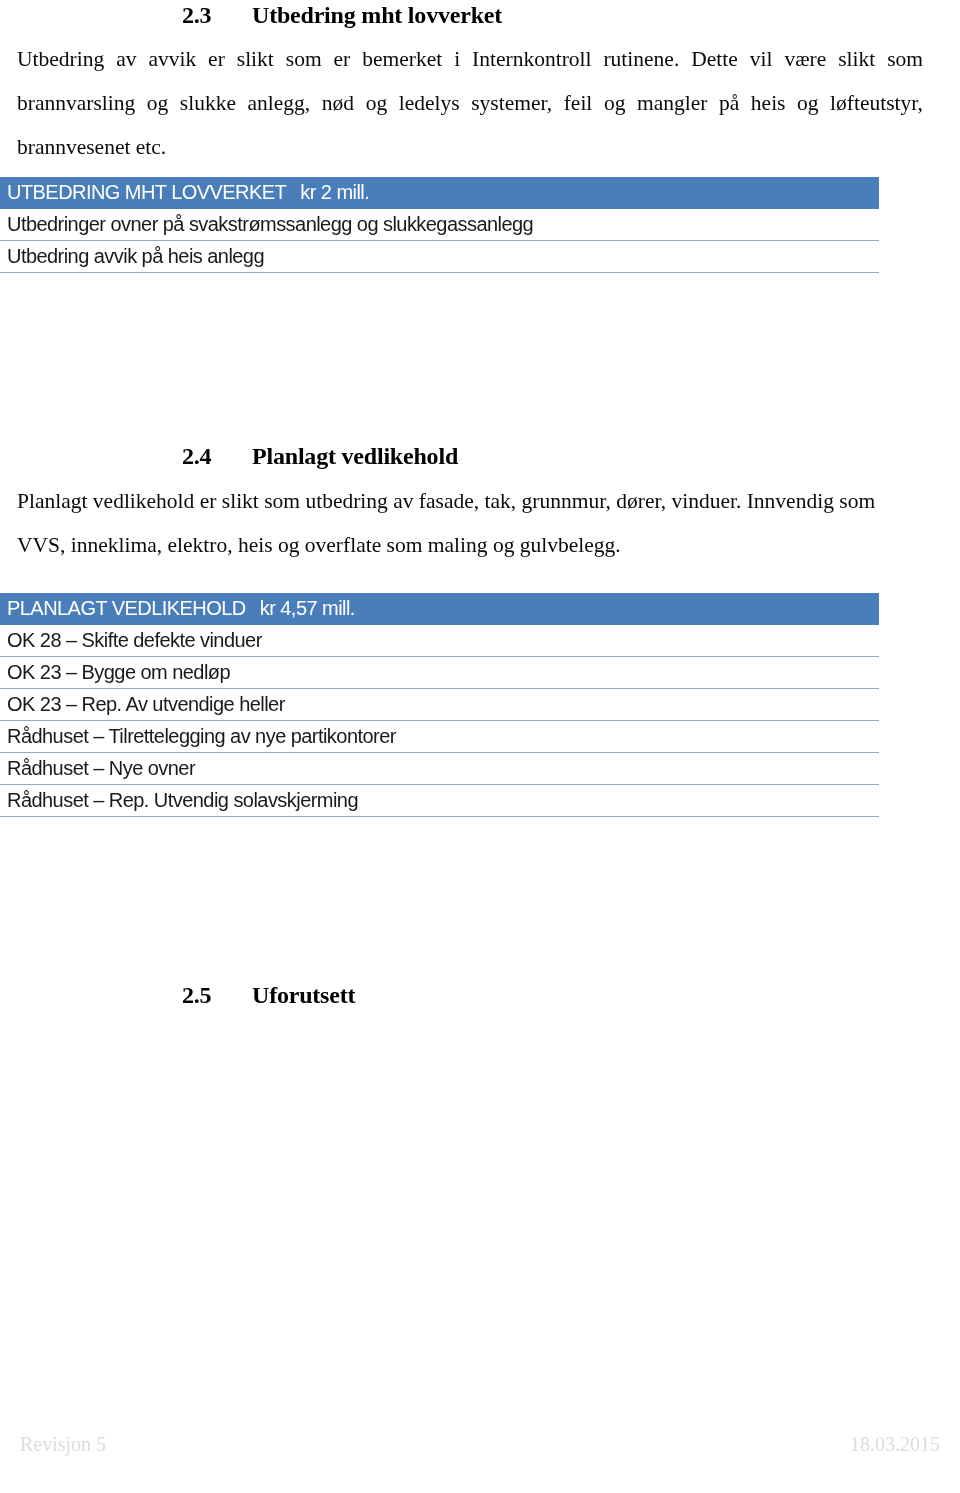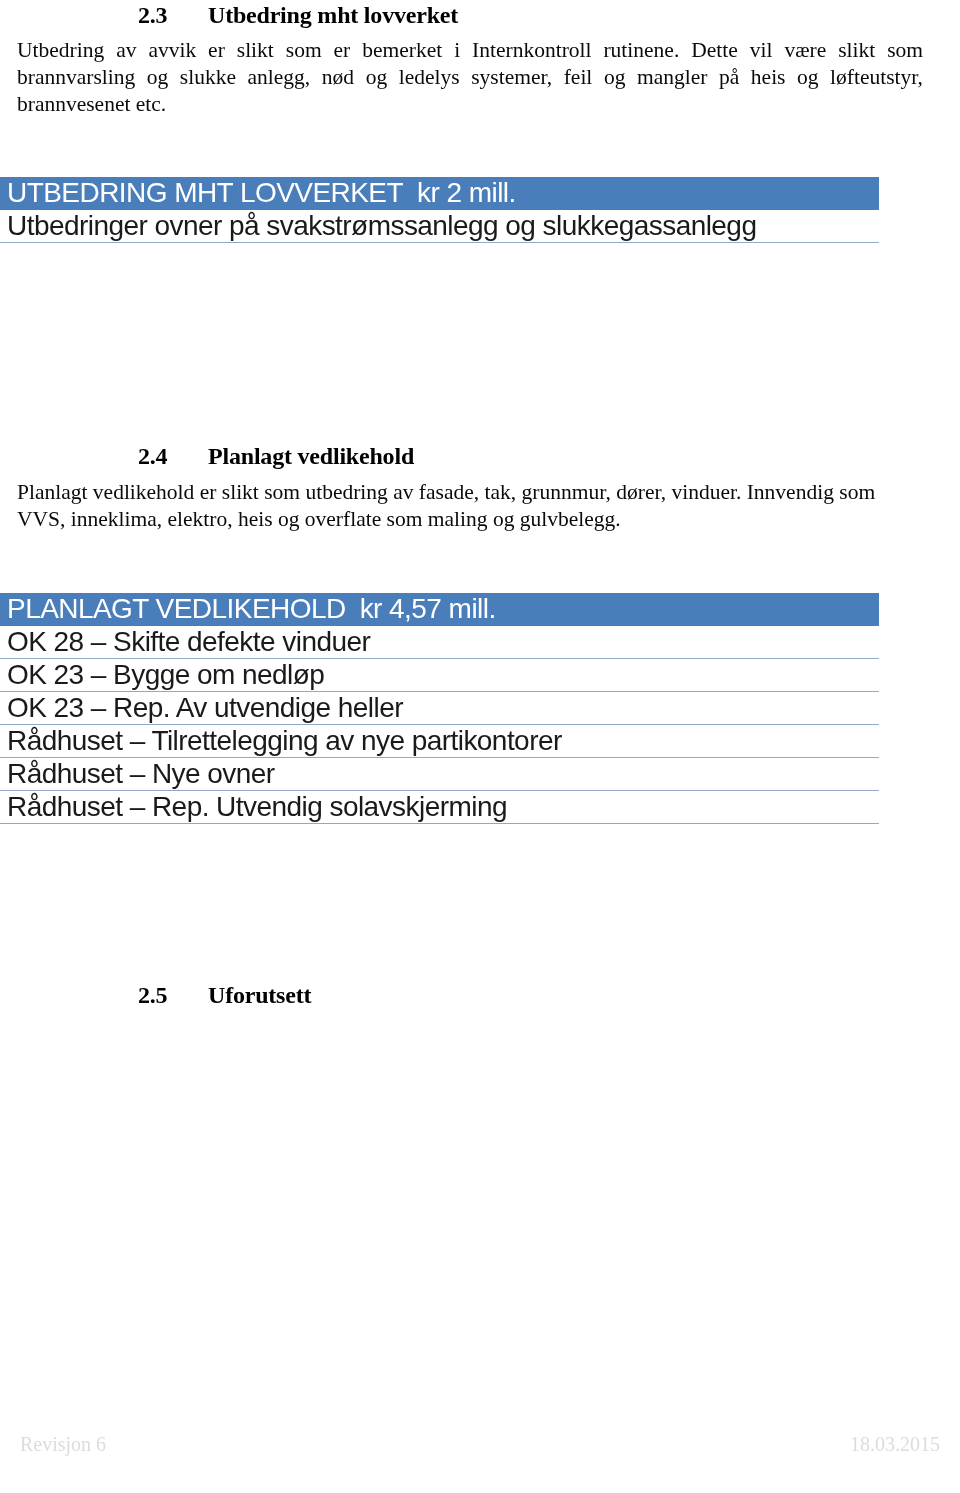--- a/index.html
+++ b/index.html
@@ -18,48 +18,49 @@
 
   
   .section-heading {
     position: absolute;
     font-family: "Liberation Serif", "DejaVu Serif", serif;
     font-weight: bold;
     font-size: 24px;
     color: #000000;
     white-space: nowrap;
     letter-spacing: -0.2px;
+    margin-left: 44px;
   }
   .section-heading .num {
     display: inline-block;
     min-width: 70px;
   }
 
   
   .body-par {
     position: absolute;
     font-family: "Liberation Serif", "DejaVu Serif", serif;
     font-size: 21.5px;
-    line-height: 27px;
+    line-height: 44px;
     color: #0a0a0a;
     text-align: justify;
     text-justify: inter-word;
   }
   .body-par.nojust { text-align: left; }
 
   
   .doc-table {
     position: absolute;
     border-collapse: collapse;
     font-family: "Liberation Sans", "DejaVu Sans", sans-serif;
     table-layout: fixed;
   }
   .doc-table td {
     padding: 0 0 0 7px;
-    font-size: 28px;
+    font-size: 20px;
     color: #1a1a1a;
     vertical-align: middle;
     white-space: nowrap;
     letter-spacing: -0.55px;
   }
   .doc-table tr.hdr td {
     background: #4a7ebb;
     color: #ffffff;
     height: 31px;
     border-bottom: 1px solid #4a7ebb;
@@ -114,20 +115,23 @@
   <table class="doc-table" style="left:0px; top:177px; width:879px;">
     <tbody>
       <tr class="hdr">
         <td>
           <span class="hdr-title">UTBEDRING MHT LOVVERKET</span><span class="hdr-amount">kr 2 mill.</span>
         </td>
       </tr>
       <tr class="row first">
         <td>Utbedringer ovner på svakstrømssanlegg og slukkegassanlegg</td>
       </tr>
+      <tr class="row">
+        <td>Utbedring avvik på heis anlegg</td>
+      </tr>
       <tr class="spacer">
         <td>&nbsp;</td>
       </tr>
     </tbody>
   </table>
 
   <div class="section-heading" style="left:138px; top:443px;">
     <span class="num">2.4</span><span>Planlagt vedlikehold</span>
   </div>
 
@@ -160,17 +164,17 @@
       </tr>
     </tbody>
   </table>
 
   <div class="section-heading" style="left:138px; top:982px;">
     <span class="num">2.5</span><span>Uforutsett</span>
   </div>
 
 
   <div class="footer">
-    <div class="footer-text footer-left">Revisjon 6</div>
+    <div class="footer-text footer-left">Revisjon 5</div>
     <div class="footer-text footer-right">18.03.2015</div>
   </div>
 
 </div>
 
 </body></html>

